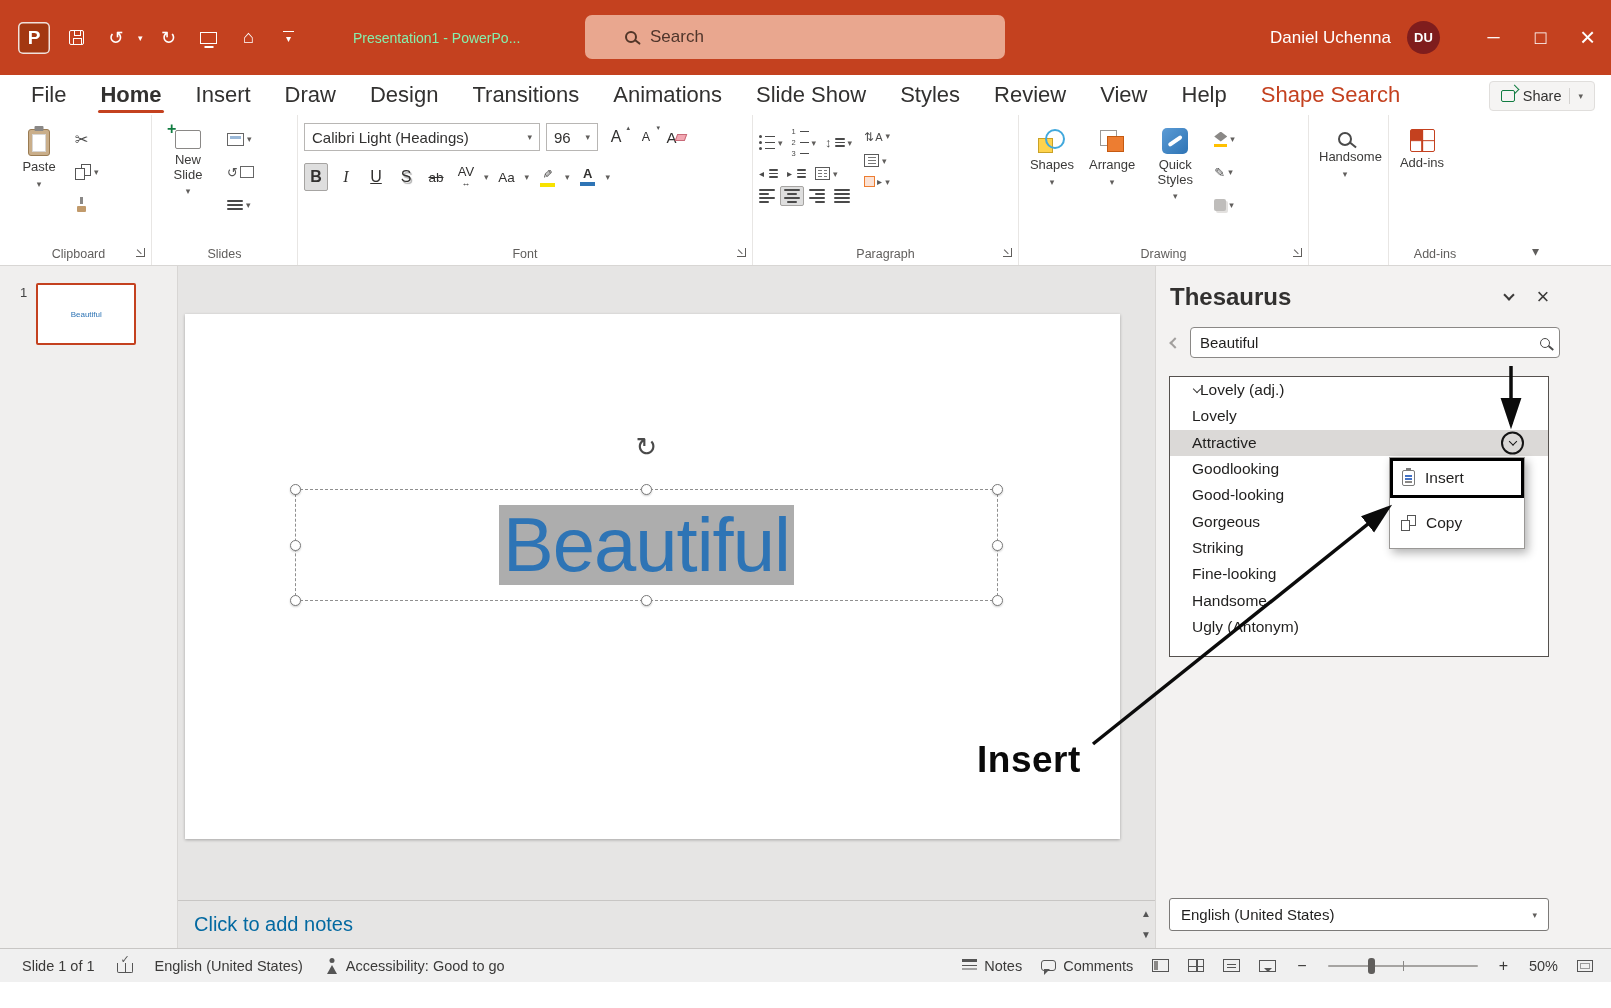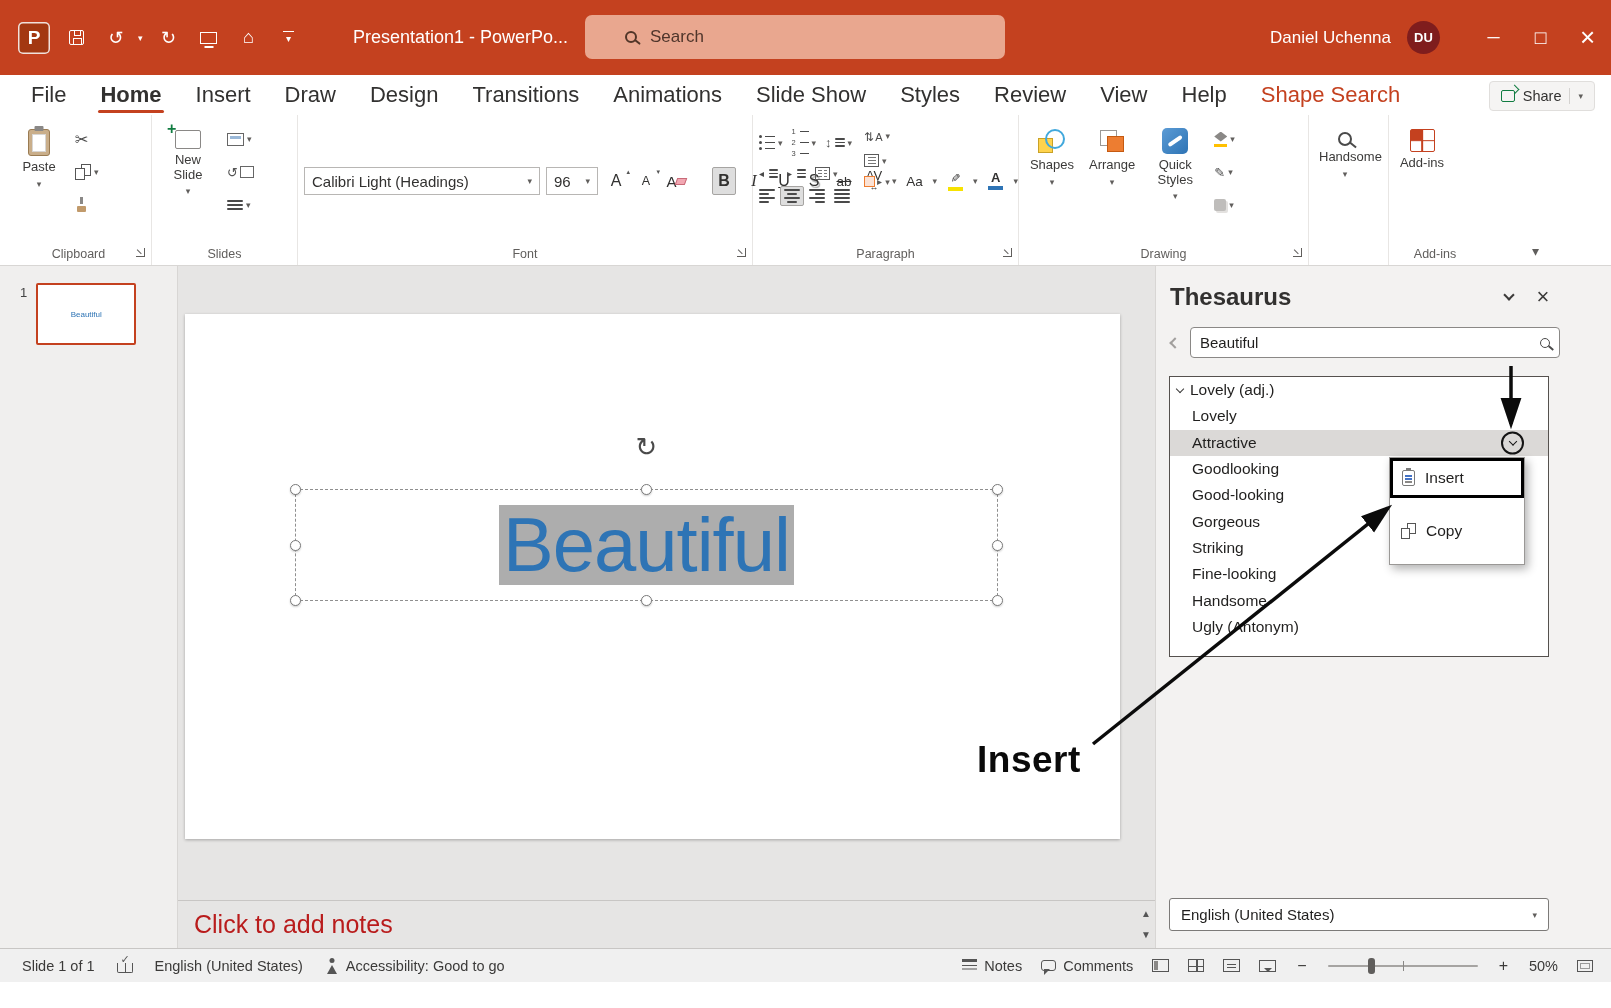--- a/index.html
+++ b/index.html
@@ -18,21 +18,21 @@
 .fl::before{content:"";position:absolute;top:-1px;left:4px;width:5px;height:5px;border:1.6px solid #fff;border-top:0}
 .fl::after{content:"";position:absolute;bottom:0;left:3px;width:7px;height:5px;border:1.6px solid #fff;border-bottom:0}
 .g-undo::before{content:"↺"}
 .g-redo::before{content:"↻"}
 .g-home::before{content:"⌂"}
 .scr{width:17px;height:12px;border:1.6px solid #fff;position:relative}
 .scr::after{content:"";position:absolute;left:50%;bottom:-5px;transform:translateX(-50%);width:9px;height:1.6px;background:#fff}
 .qat{display:flex;flex-direction:column;align-items:center;gap:0}
 .qat::before{content:"";width:11px;height:1.6px;background:#fff;margin-bottom:1px}
 .qat::after{content:"▾";font-size:10px}
-.tb-title{position:absolute;left:353px;top:0;height:75px;display:flex;align-items:center;font-size:18px;color:#ffffff}
+.tb-title{position:absolute;left:353px;top:0;height:75px;display:flex;align-items:center;font-size:14px;color:#86efac}
 .tb-search{position:absolute;left:585px;top:15px;width:420px;height:44px;background:#E9A78F;border-radius:7px;display:flex;align-items:center;gap:13px;padding-left:40px;color:#4F352B;font-size:17px;cursor:text}
 .mag{width:12px;height:12px;border:2px solid #513528;border-radius:50%;position:relative;flex:none}
 .mag::after{content:"";position:absolute;width:7px;height:2px;background:#513528;right:-6px;bottom:-2px;transform:rotate(40deg);border-radius:1px}
 .tb-right{position:absolute;right:0;top:0;height:75px;display:flex;align-items:center}
 .tb-user{font-size:17px;margin-right:16px}
 .avatar{width:33px;height:33px;border-radius:50%;background:#7f1d1d;display:flex;align-items:center;justify-content:center;font-size:13px;font-weight:700;margin-right:30px}
 .winbtn{width:47px;height:75px;display:flex;align-items:center;justify-content:center;font-size:17px;color:#fff}
 .wmin::before{content:"─"}
 .wmax::before{content:"□";font-size:19px}
 .wclose::before{content:"×";font-size:26px}
@@ -167,48 +167,48 @@
 .editor{flex:1;position:relative;background:#E6E5E4}
 .slide{position:absolute;left:7px;top:48px;width:935px;height:525px;background:#fff;box-shadow:0 1px 3px rgba(0,0,0,.28)}
 .tbox{position:absolute;left:110px;top:175px;width:703px;height:112px;border:1.6px dashed #8F8F8F;display:flex;align-items:center;justify-content:center}
 .stext{font-size:76px;color:#2E74B5;background:#ADADAD;line-height:1.06;padding:0 4px;letter-spacing:-1px}
 .h{position:absolute;width:11px;height:11px;background:#fff;border:1.5px solid #7A7A7A;border-radius:50%;box-shadow:0 1px 2px rgba(0,0,0,.2)}
 .h.tl{left:-6px;top:-6px}.h.tm{left:50%;margin-left:-5.5px;top:-6px}.h.tr{right:-6px;top:-6px}
 .h.ml{left:-6px;top:50%;margin-top:-5.5px}.h.mr{right:-6px;top:50%;margin-top:-5.5px}
 .h.bl{left:-6px;bottom:-6px}.h.bm{left:50%;margin-left:-5.5px;bottom:-6px}.h.br{right:-6px;bottom:-6px}
 .rot{position:absolute;left:50%;transform:translateX(-50%);top:-58px;font-size:26px;color:#4A4A4A;cursor:grab}
 .rot::before{content:"↻"}
-.notes{position:absolute;left:0;right:0;bottom:0;height:48px;border-top:1px solid #C8C6C4;display:flex;align-items:center;padding-left:16px;font-size:25px;color:#b91c1c;background:#E6E5E4}
+.notes{position:absolute;left:0;right:0;bottom:0;height:48px;border-top:1px solid #C8C6C4;display:flex;align-items:center;padding-left:16px;font-size:20px;color:#0369a1;background:#E6E5E4}
 .escroll{position:absolute;right:4px;bottom:8px;display:flex;flex-direction:column;gap:10px;color:#555;font-size:10px}
 .escroll span{cursor:pointer}
 
 
 .pane{width:456px;background:#F3F2F1;border-left:1px solid #D8D6D4;position:relative;flex:none}
 .pane-head{display:flex;align-items:center;padding:17px 0 0 14px;width:404px}
 .pane-title{font-size:24px;font-weight:700;color:#323130;flex:1}
 .pane-ic{width:34px;height:26px;display:flex;align-items:center;justify-content:center;cursor:pointer;color:#3B3A39}
 .cvx{width:8px;height:8px;border-right:2px solid #3B3A39;border-bottom:2px solid #3B3A39;transform:rotate(45deg);margin-top:-4px}
 .xic{font-size:22px;line-height:20px}
 .xic::before{content:"×"}
 .srow{display:flex;align-items:center;margin:16px 0 0 6px;width:398px;gap:2px}
 .backb{width:26px;display:flex;align-items:center;justify-content:center;cursor:pointer}
 .cvl{width:8px;height:8px;border-left:2px solid #A19F9D;border-bottom:2px solid #A19F9D;transform:rotate(45deg)}
 .sbox{flex:1;height:31px;border:1px solid #8A8886;border-radius:4px;background:#fff;display:flex;align-items:center;padding:0 9px;gap:6px}
 .sbox input{border:0;outline:0;flex:1;font-size:15px;color:#201F1E;font-family:inherit;background:transparent}
 .smag{width:10px;height:10px;border:1.8px solid #4A4A4A;border-radius:50%;position:relative;flex:none}
 .smag::after{content:"";position:absolute;width:6px;height:1.8px;background:#4A4A4A;right:-5px;bottom:-2px;transform:rotate(40deg)}
 .listbox{position:absolute;left:13px;top:110px;width:380px;height:281px;border:1px solid #55514E;background:#fff;overflow:hidden}
 .lrow{height:26.3px;display:flex;align-items:center;font-size:15.5px;color:#201F1E;padding-left:22px;position:relative;cursor:pointer}
-.lrow.hdr{padding-left:7px;gap:7px}
+.lrow.hdr{padding-left:24px;}
 .cvs{width:6px;height:6px;border-right:1.7px solid #3B3A39;border-bottom:1.7px solid #3B3A39;transform:rotate(45deg);margin-top:-3px}
 .lrow.sel{background:#DBD9D7}
 .circbtn{position:absolute;right:24px;top:50%;transform:translateY(-50%);width:23px;height:23px;border-radius:50%;border:2px solid #141414;background:#DBD9D7;display:flex;align-items:center;justify-content:center;cursor:pointer}
 .circbtn .cvs{border-color:#141414;margin-top:-2px}
 .cmenu{position:absolute;left:233px;top:191px;width:136px;background:#fff;border:1px solid #9A9896;box-shadow:3px 4px 9px rgba(0,0,0,.3);z-index:20}
-.mi{display:flex;align-items:center;gap:10px;padding:24px 11px;font-size:15.5px;color:#201F1E;cursor:pointer}
+.mi{display:flex;align-items:center;gap:10px;padding:16px 11px;font-size:15.5px;color:#201F1E;cursor:pointer}
 .mi.insert{border:3px solid #000;padding:8px 9px}
 .mic{width:13px;height:16px;border:1.3px solid #7A7A7A;border-radius:2px;position:relative;background:#fff;flex:none}
 .mic::before{content:"";position:absolute;top:-3px;left:3px;width:5px;height:3px;background:#7A7A7A}
 .mic::after{content:"";position:absolute;left:2px;top:4px;width:7px;height:1.5px;background:#4472C4;box-shadow:0 3px 0 #4472C4,0 6px 0 #8A8886}
 .mcp{position:relative;width:15px;height:16px;flex:none}
 .mcp i{position:absolute;width:9px;height:11px;border:1.3px solid #555;background:#fff}
 .mcp i:first-child{right:0;top:0}
 .mcp i:last-child{left:0;bottom:0}
 .langsel{position:absolute;left:13px;bottom:17px;width:380px;height:33px;border:1px solid #7C7A78;border-radius:3px;background:#fff;display:flex;align-items:center;padding:0 11px;font-size:15px;color:#201F1E;cursor:pointer}
 .langsel .sp{flex:1}
@@ -352,21 +352,21 @@
               <i></i>
               <i></i>
               <i></i>
             </span>
             <span class="chv"></span>
           </span>
       </div>
       <div class="grp-label">Slides</div>
     </div>
 
-    <div class="grp" style="width:455px;gap:24px">
+    <div class="grp" style="width:455px;flex-direction:column;gap:12px">
       <div class="fontrow">
         <div class="combo" style="width:236px">
           <span class="cv">Calibri Light (Headings)</span>
             <span class="chv"></span>
         </div>
         <div class="combo" style="width:52px">
           <span class="cv">96</span>
             <span class="chv"></span>
         </div>
         <span class="fb incf"></span>

